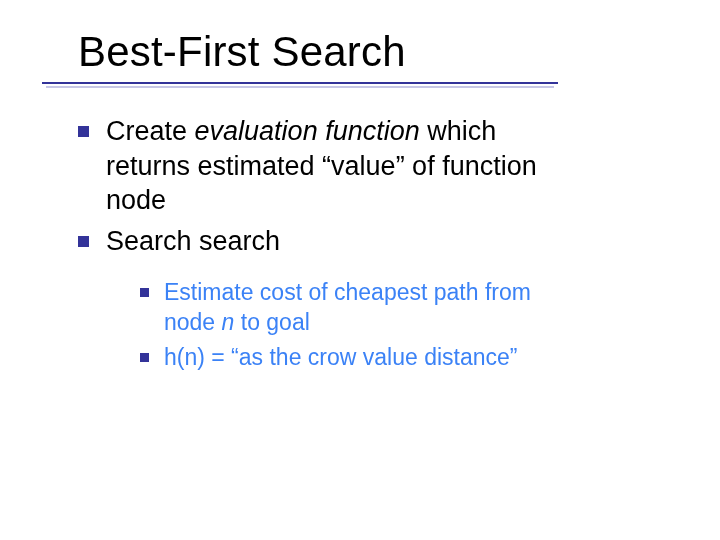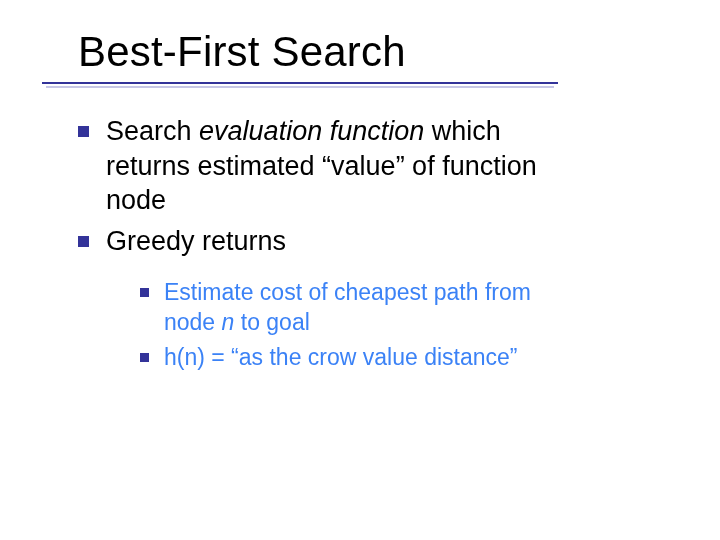--- a/index.html
+++ b/index.html
@@ -92,24 +92,24 @@
 <div class="slide">
 
   <div class="title-wrap">
     <h1 class="title">Best-First Search</h1>
     <div class="underline-shadow"></div>
     <div class="underline"></div>
   </div>
 
   <ul class="lvl1">
     <li>
-      <span class="seg">Search </span><span class="ital seg">evaluation function</span><span class="seg"> which returns estimated “value” of function node</span>
+      <span class="seg">Create </span><span class="ital seg">evaluation function</span><span class="seg"> which returns estimated “value” of function node</span>
     </li>
     <li>
-      <span class="seg">Greedy returns</span>
+      <span class="seg">Search search</span>
       <ul class="lvl2">
         <li>
           <span class="seg">Estimate cost of cheapest path from node </span><span class="ital seg">n</span><span class="seg"> to goal</span>
         </li>
         <li>
           <span class="seg">h(n) = “as the crow value distance”</span>
         </li>
       </ul>
     </li>
   </ul>

